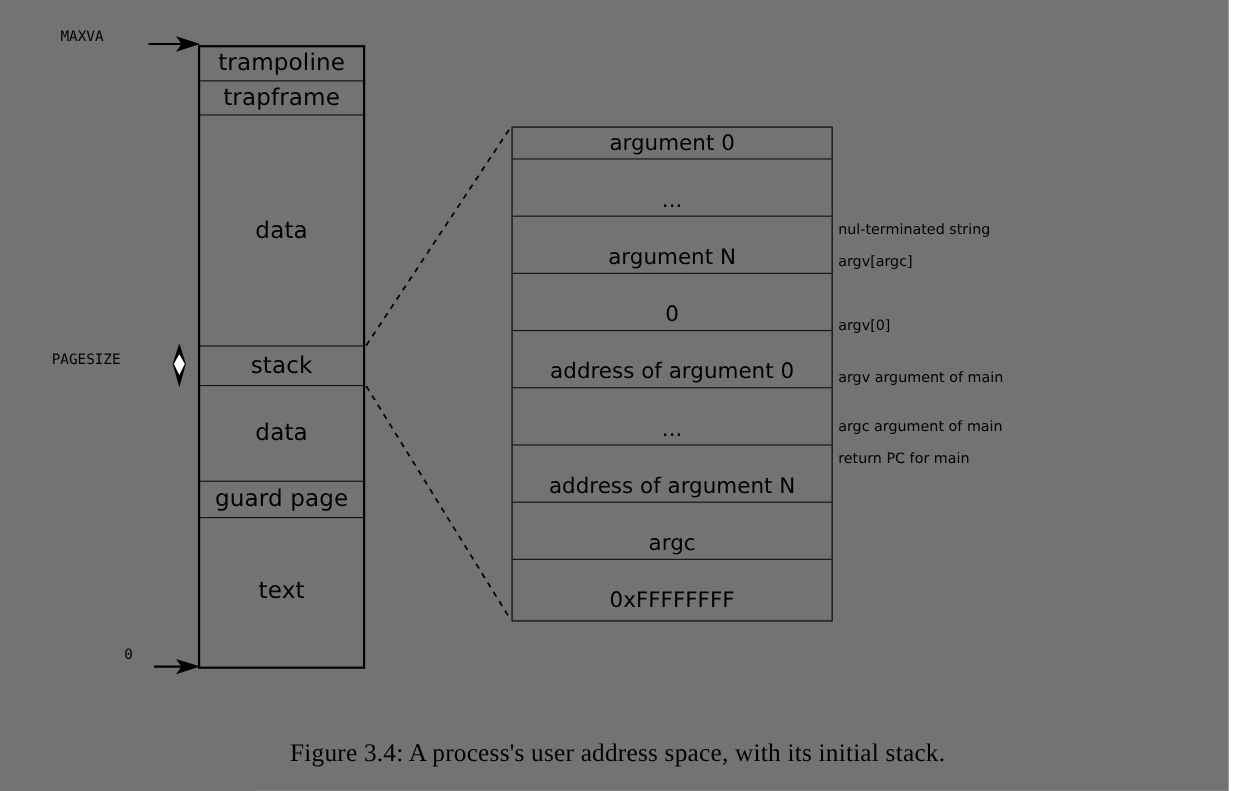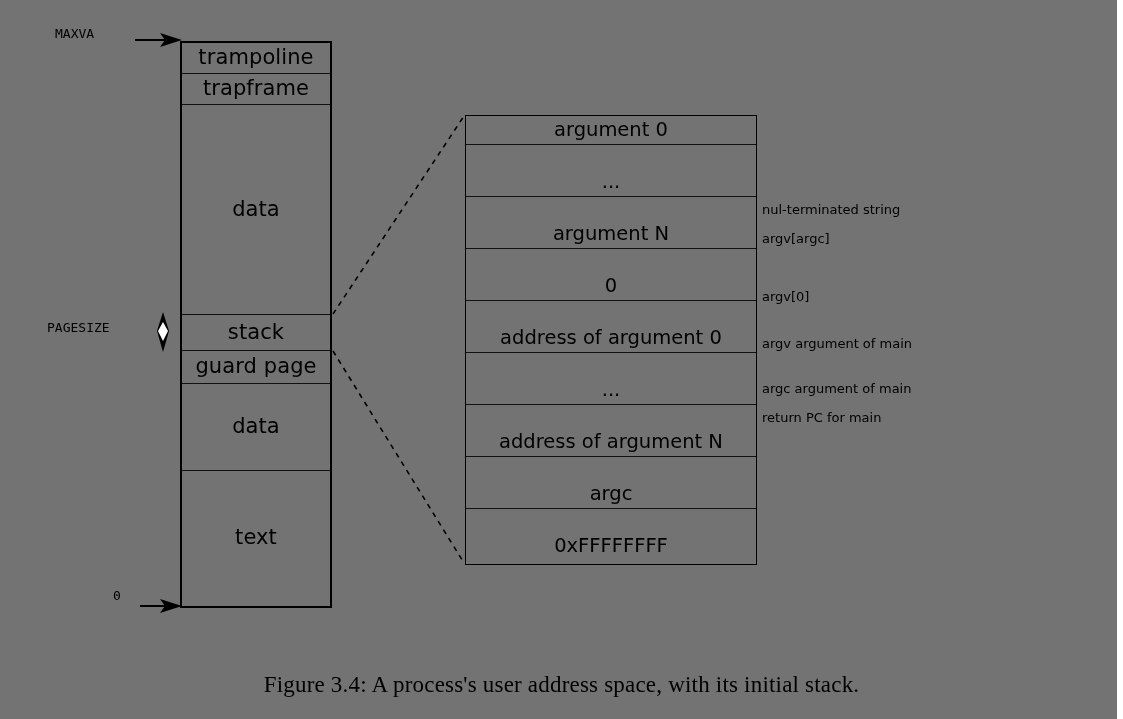--- a/index.html
+++ b/index.html
@@ -119,25 +119,25 @@
     </div>
     <div class="seg" style="height: 31px;">
       <span>trapframe</span>
     </div>
     <div class="seg" style="height: 210px;">
       <span>data</span>
     </div>
     <div class="seg" style="height: 36px;">
       <span>stack</span>
     </div>
+    <div class="seg" style="height: 87px;">
+      <span>data</span>
+    </div>
     <div class="seg" style="height: 33px;">
       <span>guard page</span>
-    </div>
-    <div class="seg" style="height: 87px;">
-      <span>data</span>
     </div>
     <div class="seg" style="height: 134px;">
       <span>text</span>
     </div>
   </div>
 
   <div class="edge-label" id="maxva-label">MAXVA</div>
   <div class="edge-label" id="pagesize-label">PAGESIZE</div>
   <div class="edge-label" id="zero-label">0</div>
 

